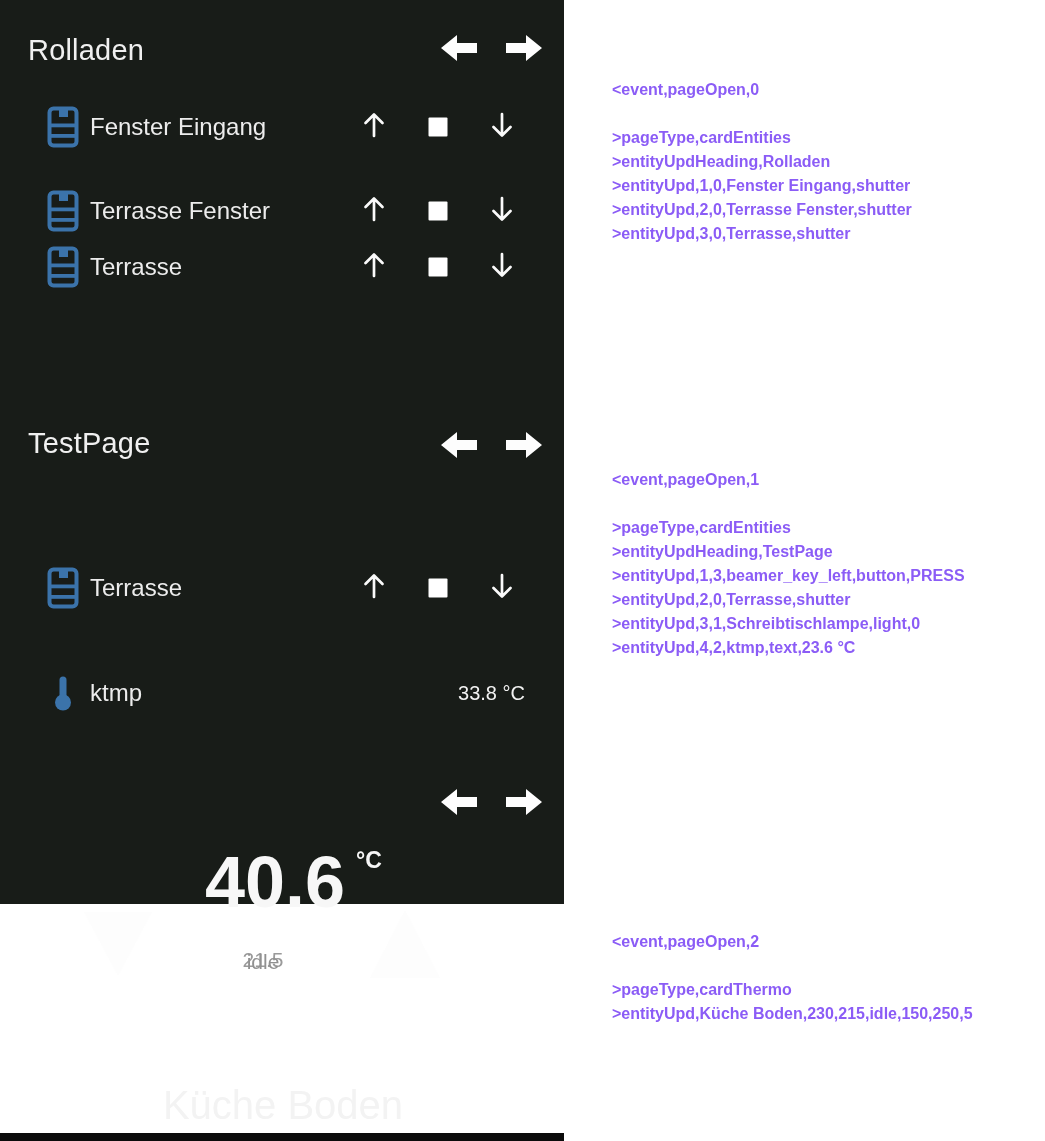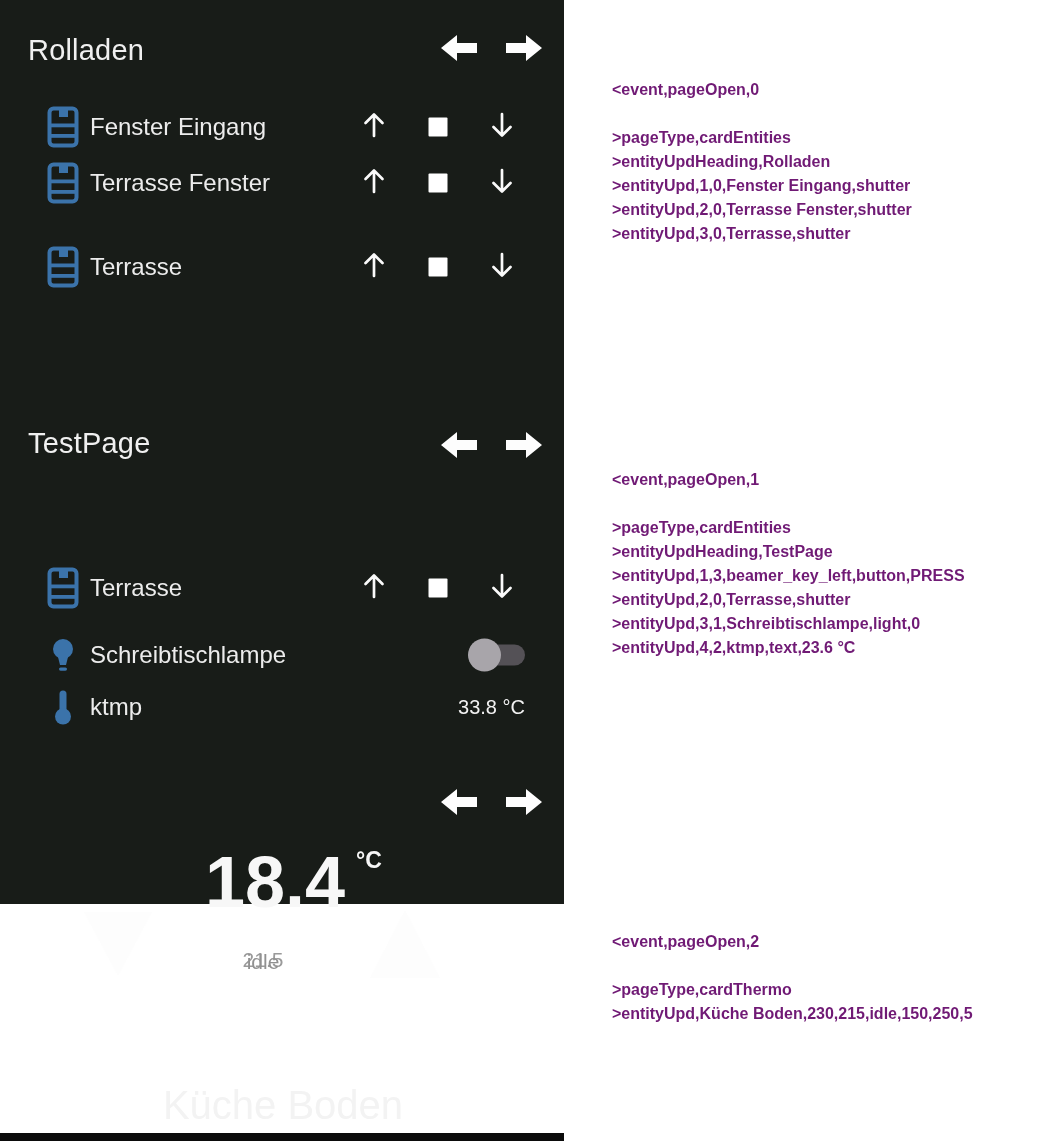--- a/index.html
+++ b/index.html
@@ -33,21 +33,21 @@
   
   .thermo-temp { position:absolute; left:180px; top:846px; width:190px; text-align:center; font-size:72px; font-weight:700; color:#f7f7f7; line-height:72px; }
   .thermo-unit { position:absolute; left:356px; top:847px; font-size:23px; font-weight:700; color:#f7f7f7; }
   .thermo-down { position:absolute; left:82px; top:910px; cursor:pointer; }
   .thermo-up   { position:absolute; left:368px; top:908px; cursor:pointer; }
   .thermo-target { position:absolute; left:163px; top:948px; width:200px; text-align:center; font-size:21px; color:#9a9a9a; }
   .thermo-state  { position:absolute; left:163px; top:950px; width:200px; text-align:center; font-size:21px; color:#919191; }
   .thermo-title  { position:absolute; left:103px; top:1083px; width:360px; text-align:center; font-size:40px; color:#f3f3f3; }
 
   
-  .log-block { position:absolute; left:612px; white-space:pre; font-size:16px; font-weight:700; color:#701a75; line-height:24px; font-family:"Liberation Sans", sans-serif; }
+  .log-block { position:absolute; left:612px; white-space:pre; font-size:16px; font-weight:700; color:#8b5cf6; line-height:24px; font-family:"Liberation Sans", sans-serif; }
   .log-1 { top:78px; }
   .log-2 { top:468px; }
   .log-3 { top:882px;margin-top:48px; }
 </style>
 </head>
 <body>
 
 <div class="panel">
 
   <div class="card-heading" style="top:34px;">Rolladen</div>
@@ -80,21 +80,21 @@
         </svg>
     </span>
     <span class="ctl ctl-stop"></span>
     <span class="ctl ctl-down">
       <svg width="26" height="28" viewBox="0 0 26 28">
           <path d="M13 3 V24 M4.5 16 L13 24.5 L21.5 16" fill="none" stroke="#fafafa" stroke-width="2.7" stroke-linecap="round" stroke-linejoin="round"></path>
         </svg>
     </span>
   </div>
 
-  <div class="entity-row" style="top:148px;padding-left:26px;">
+  <div class="entity-row" style="top:176px;padding-left:26px;">
     <span class="e-icon">
       <svg width="32" height="42" viewBox="0 0 32 42">
           <rect x="2.5" y="2.5" width="27" height="37" rx="4" fill="none" stroke="#3b73aa" stroke-width="4"></rect>
           <rect x="12" y="4" width="9" height="7" fill="#3b73aa"></rect>
           <rect x="3" y="17.5" width="26" height="3.8" fill="#3b73aa"></rect>
           <rect x="3" y="28" width="26" height="3.8" fill="#3b73aa"></rect>
         </svg>
     </span>
     <span class="e-label">Terrasse Fenster</span>
     <span class="ctl ctl-up">
@@ -164,35 +164,22 @@
         </svg>
     </span>
     <span class="ctl ctl-stop"></span>
     <span class="ctl ctl-down">
       <svg width="26" height="28" viewBox="0 0 26 28">
           <path d="M13 3 V24 M4.5 16 L13 24.5 L21.5 16" fill="none" stroke="#fafafa" stroke-width="2.7" stroke-linecap="round" stroke-linejoin="round"></path>
         </svg>
     </span>
   </div>
 
-  <div class="entity-row" style="top:620px;">
-    <span class="e-icon">
-      <svg width="24" height="34" viewBox="0 0 24 34">
-          <circle cx="12" cy="11" r="10" fill="#3b73aa"></circle>
-          <path d="M7 19 L17 19 L15 27 L9 27 Z" fill="#3b73aa"></path>
-          <rect x="8" y="29.5" width="8" height="3.2" rx="1.6" fill="#3b73aa"></rect>
-        </svg>
-    </span>
-    <span class="e-label">Schreibtischlampe</span>
-    <span class="toggle">
-      <span class="toggle-knob"></span>
-    </span>
-  </div>
-
-  <div class="entity-row" style="top:672px;">
+
+  <div class="entity-row" style="top:658px;">
     <span class="e-icon">
       <svg width="18" height="36" viewBox="0 0 18 36">
           <rect x="5.5" y="1.5" width="7" height="23" rx="3.5" fill="#3b73aa"></rect>
           <circle cx="9" cy="27.5" r="8" fill="#3b73aa"></circle>
         </svg>
     </span>
     <span class="e-label">ktmp</span>
     <span class="e-value">33.8 °C</span>
   </div>
 
@@ -202,21 +189,21 @@
           <path d="M17 2 L17 10 L37 10 L37 20 L17 20 L17 28 L1 15 Z" fill="#fdfdfd"></path>
         </svg>
     </span>
     <span class="nav-arrow next">
       <svg width="38" height="30" viewBox="0 0 38 30">
           <path d="M21 2 L21 10 L1 10 L1 20 L21 20 L21 28 L37 15 Z" fill="#fdfdfd"></path>
         </svg>
     </span>
   </div>
 
-  <div class="thermo-temp">18.4</div>
+  <div class="thermo-temp">40.6</div>
   <div class="thermo-unit">°C</div>
 
   <span class="thermo-down">
     <svg width="72" height="68" viewBox="0 0 72 68">
         <polygon points="2,2 70,2 36,66" fill="#fdfdfd"></polygon>
       </svg>
   </span>
   <span class="thermo-up">
     <svg width="74" height="72" viewBox="0 0 74 72">
         <polygon points="37,2 2,70 72,70" fill="#fdfdfd"></polygon>

